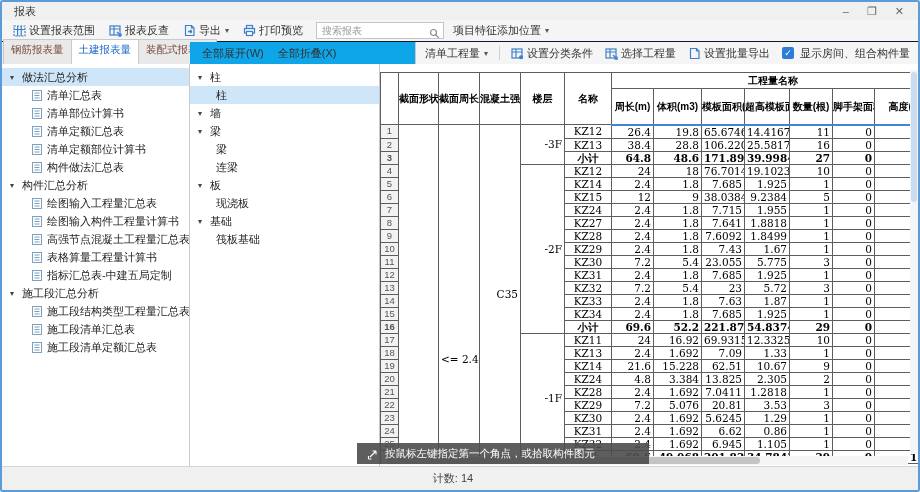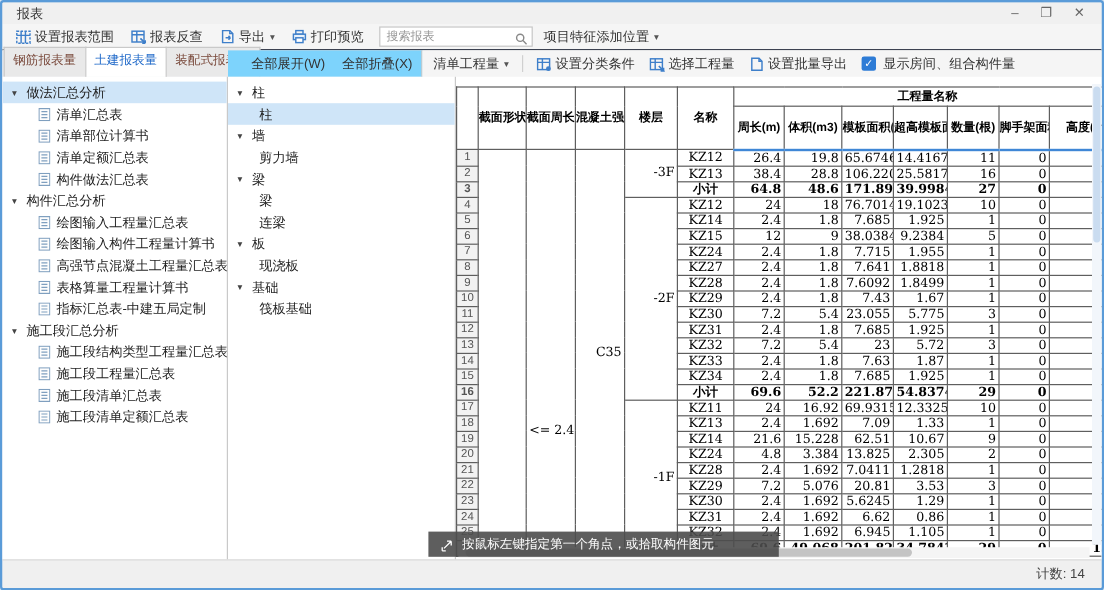--- a/index.html
+++ b/index.html
@@ -19,21 +19,21 @@
   .icon12 { width:13px; height:13px; display:inline-block; }
   .searchbox { display:flex; align-items:center; width:128px; height:17px; border:1px solid #c5c5c5; background:#fff; margin-left:4px; padding:0 3px 0 5px; }
   .searchbox input { border:none; outline:none; flex:1; font-size:10px; width:90px; color:#333; font-family:"Liberation Sans",sans-serif; }
   .searchbox input::placeholder { color:#999; }
 
   
   .row2 { height:22px; display:flex; background:#f0f0f0; }
   .tabs { width:188px; display:flex; align-items:flex-end; border-right:1px solid #c9c9c9; background:#eceff3; padding-left:1px; }
   .tab { font-size:10.5px; padding:3px 7px 7px; border:1px solid #c9c9c9; border-bottom:none; background:#e9e9e9; color:#7a4a3c; margin-right:-1px; white-space:nowrap; }
   .tab.active { background:#fff; color:#1f69c9; position:relative; z-index:2; }
-  .midhead { width:162px; background:#7dd3fc; border-right:1px solid #c9c9c9; display:flex; align-items:center; gap:14px; padding-left:12px;justify-content:center; }
+  .midhead { width:226px; background:#0ea5e9; border-right:1px solid #c9c9c9; display:flex; align-items:center; gap:14px; padding-left:12px; }
   .midhead span { font-size:11px; color:#333; white-space:nowrap; }
   .toolbar2 { flex:1; background:#f5f5f5; display:flex; align-items:center; gap:2px; padding-left:4px; }
   .vsep { width:1px; height:14px; background:#d0d0d0; margin:0 4px; }
   .checkbox { width:12px; height:12px; background:#2e7cd6; border-radius:2px; display:inline-flex; align-items:center; justify-content:center; color:#fff; font-size:9px; line-height:9px; margin-right:3px; }
 
   
   .content { display:flex; height:402px; background:#fff; }
   .panel-left { width:188px; border-right:1px solid #c9c9c9; background:#fff; overflow:hidden; padding-top:4px; }
   .panel-mid { width:190px; border-right:1px solid #c9c9c9; background:#fff; overflow:hidden; padding-top:4px; }
   .tree-group { display:flex; align-items:center; height:18px; font-size:11px; color:#222; padding-left:8px; gap:4px; white-space:nowrap; }
@@ -64,21 +64,21 @@
   .vscroll { position:absolute; top:6px; right:0; bottom:12px; width:8px; background:#f2f6fb; }
   .vscroll .thumb { position:absolute; top:2px; left:1px; width:6px; height:130px; background:#cadcf0; border-radius:3px; }
   .hscroll { position:absolute; left:2px; right:10px; bottom:1px; height:9px; background:#f5f5f5; }
   .hscroll .thumb { position:absolute; left:6px; top:1px; width:372px; height:7px; background:#c4c4c4; border-radius:4px; }
 
   
   .pick-tooltip { position:absolute; left:355px; top:441px; width:292px; height:21px; background:rgba(77,77,77,0.9);
                   display:flex; align-items:center; gap:6px; padding-left:10px; color:#fff; font-size:10.5px; z-index:30; white-space:nowrap; }
 
   
-  .statusbar { height:24px; background:#f0f0f0; border-top:1px solid #d5d5d5; display:flex; align-items:center; justify-content:flex-end; padding-right:14px; }
+  .statusbar { height:24px; background:#f0f0f0; border-top:1px solid #d5d5d5; display:flex; align-items:center; justify-content:center; padding-right:14px; }
   .statusbar span { font-size:11px; color:#444; }
 
   svg.blue { stroke:#3e7fca; fill:none; stroke-width:1.2; }
 </style>
 </head>
 <body>
 
 <div class="app">
 
   <div class="titlebar">
@@ -236,20 +236,29 @@
             </svg></span>
           <span>清单定额汇总表</span>
         </div>
         <div class="tree-leaf">
           <span class="icon12" style="width:10px;height:11px"><svg viewBox="0 0 10 11" width="10" height="11" style="stroke:#7f9fbf;fill:#fdfdfd;stroke-width:1">
               <rect x="0.5" y="0.5" width="9" height="10"></rect>
               <line x1="2.5" y1="3" x2="7.5" y2="3"></line>
               <line x1="2.5" y1="5.5" x2="7.5" y2="5.5"></line>
               <line x1="2.5" y1="8" x2="7.5" y2="8"></line>
             </svg></span>
+          <span>清单定额部位计算书</span>
+        </div>
+        <div class="tree-leaf">
+          <span class="icon12" style="width:10px;height:11px"><svg viewBox="0 0 10 11" width="10" height="11" style="stroke:#7f9fbf;fill:#fdfdfd;stroke-width:1">
+              <rect x="0.5" y="0.5" width="9" height="10"></rect>
+              <line x1="2.5" y1="3" x2="7.5" y2="3"></line>
+              <line x1="2.5" y1="5.5" x2="7.5" y2="5.5"></line>
+              <line x1="2.5" y1="8" x2="7.5" y2="8"></line>
+            </svg></span>
           <span>构件做法汇总表</span>
         </div>
         <div class="tree-group">
           <span class="tcaret">▾</span>
           <span>构件汇总分析</span>
         </div>
         <div class="tree-leaf">
           <span class="icon12" style="width:10px;height:11px"><svg viewBox="0 0 10 11" width="10" height="11" style="stroke:#7f9fbf;fill:#fdfdfd;stroke-width:1">
               <rect x="0.5" y="0.5" width="9" height="10"></rect>
               <line x1="2.5" y1="3" x2="7.5" y2="3"></line>
@@ -299,29 +308,20 @@
           <span>施工段汇总分析</span>
         </div>
         <div class="tree-leaf">
           <span class="icon12" style="width:10px;height:11px"><svg viewBox="0 0 10 11" width="10" height="11" style="stroke:#7f9fbf;fill:#fdfdfd;stroke-width:1">
               <rect x="0.5" y="0.5" width="9" height="10"></rect>
               <line x1="2.5" y1="3" x2="7.5" y2="3"></line>
               <line x1="2.5" y1="5.5" x2="7.5" y2="5.5"></line>
               <line x1="2.5" y1="8" x2="7.5" y2="8"></line>
             </svg></span>
           <span>施工段结构类型工程量汇总表</span>
-        </div>
-        <div class="tree-leaf">
-          <span class="icon12" style="width:10px;height:11px"><svg viewBox="0 0 10 11" width="10" height="11" style="stroke:#7f9fbf;fill:#fdfdfd;stroke-width:1">
-              <rect x="0.5" y="0.5" width="9" height="10"></rect>
-              <line x1="2.5" y1="3" x2="7.5" y2="3"></line>
-              <line x1="2.5" y1="5.5" x2="7.5" y2="5.5"></line>
-              <line x1="2.5" y1="8" x2="7.5" y2="8"></line>
-            </svg></span>
-          <span>施工段工程量汇总表</span>
         </div>
         <div class="tree-leaf">
           <span class="icon12" style="width:10px;height:11px"><svg viewBox="0 0 10 11" width="10" height="11" style="stroke:#7f9fbf;fill:#fdfdfd;stroke-width:1">
               <rect x="0.5" y="0.5" width="9" height="10"></rect>
               <line x1="2.5" y1="3" x2="7.5" y2="3"></line>
               <line x1="2.5" y1="5.5" x2="7.5" y2="5.5"></line>
               <line x1="2.5" y1="8" x2="7.5" y2="8"></line>
             </svg></span>
           <span>施工段清单汇总表</span>
         </div>
@@ -339,23 +339,20 @@
         <div class="tree-group">
           <span class="tcaret">▾</span>
           <span>柱</span>
         </div>
         <div class="tree-leaf no-icon selected">
           <span>柱</span>
         </div>
         <div class="tree-group">
           <span class="tcaret">▾</span>
           <span>墙</span>
-        </div>
-        <div class="tree-leaf no-icon">
-          <span>剪力墙</span>
         </div>
         <div class="tree-group">
           <span class="tcaret">▾</span>
           <span>梁</span>
         </div>
         <div class="tree-leaf no-icon">
           <span>梁</span>
         </div>
         <div class="tree-leaf no-icon">
           <span>连梁</span>

